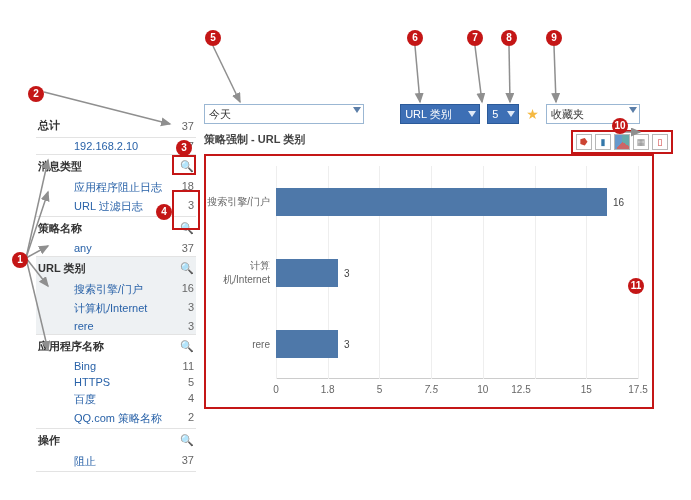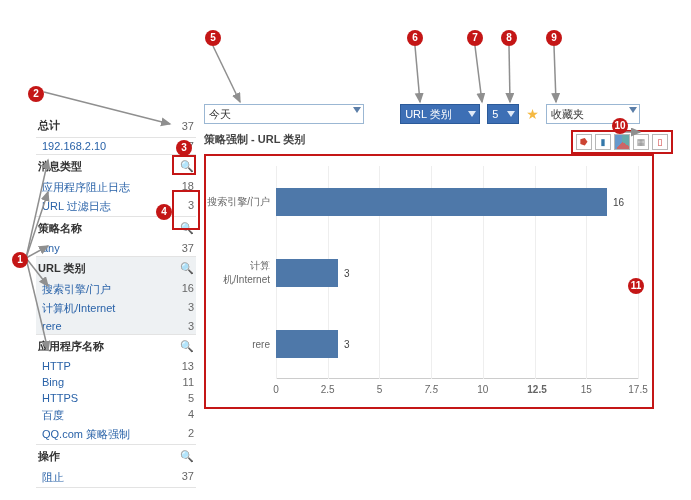--- a/index.html
+++ b/index.html
@@ -178,20 +178,21 @@
   }
   .sec-h .count { font-weight:normal; color:#666; }
   .sec-h .mag {
     color:#888; font-size:11px; cursor:pointer;
   }
   .row {
     display:flex;
     justify-content:space-between;
     padding:2px 2px 2px 6px;
     color:#2962a8;
+    margin-left:32px;
   }
   .row .cnt { color:#666; }
   .sec.sel-sec { background:#eef1f3; }
   
   .co {
     position:absolute;
     width:16px;height:16px;
     border-radius:50%;
     background:#c41616;
     color:#fff;
@@ -249,29 +250,29 @@
     <div class="ic16" style="color:#c33">▯</div>
   </div>
 
   <div class="chart-panel">
     <div class="plot" id="plot">
       <div class="yaxis-line"></div>
       <div class="xaxis-line"></div>
     <div class="gridline" style="left: 0px;"></div>
         <div class="xtick" style="left: 0px;">0</div>
         <div class="gridline" style="left: 51.7143px;"></div>
-        <div class="xtick" style="left: 51.7143px;">2.5</div>
+        <div class="xtick" style="left: 51.7143px;">1.8</div>
         <div class="gridline" style="left: 103.429px;"></div>
         <div class="xtick" style="left: 103.429px;">5</div>
         <div class="gridline" style="left: 155.143px;"></div>
         <div class="xtick" style="left: 155.143px; font-style: italic;">7.5</div>
         <div class="gridline" style="left: 206.857px;"></div>
         <div class="xtick" style="left: 206.857px;">10</div>
         <div class="gridline" style="left: 258.571px;"></div>
-        <div class="xtick" style="left: 261px; font-weight: bold;">12.5</div>
+        <div class="xtick" style="left: 245px;">12.5</div>
         <div class="gridline" style="left: 310.286px;"></div>
         <div class="xtick" style="left: 310.286px;">15</div>
         <div class="gridline" style="left: 362px;"></div>
         <div class="xtick" style="left: 362px;">17.5</div>
         <div class="bar" style="top: 21.5px; width: 330.971px;"></div>
         <div class="ytick" style="top: 35.5px;">搜索引擎/门户</div>
         <div class="bar-label" style="left: 336.971px; top: 35.5px;">16</div>
         <div class="bar" style="top: 92.5px; width: 62.0571px;"></div>
         <div class="ytick" style="top: 106.5px;">计算机/Internet</div>
         <div class="bar-label" style="left: 68.0571px; top: 106.5px;">3</div>
@@ -340,37 +341,33 @@
         <span class="cnt">3</span>
       </div>
     </div>
 
     <div class="sec">
       <div class="sec-h">
         <span>应用程序名称</span>
         <span class="mag">🔍</span>
       </div>
       <div class="row">
-          <span>HTTP</span>
-          <span class="cnt">13</span>
-        </div>
-      <div class="row">
           <span>Bing</span>
           <span class="cnt">11</span>
         </div>
       <div class="row">
           <span>HTTPS</span>
           <span class="cnt">5</span>
         </div>
       <div class="row">
           <span>百度</span>
           <span class="cnt">4</span>
         </div>
       <div class="row">
-          <span>QQ.com 策略强制</span>
+          <span>QQ.com 策略名称</span>
           <span class="cnt">2</span>
         </div>
     </div>
 
     <div class="sec">
       <div class="sec-h">
         <span>操作</span>
         <span class="mag">🔍</span>
       </div>
       <div class="row">

